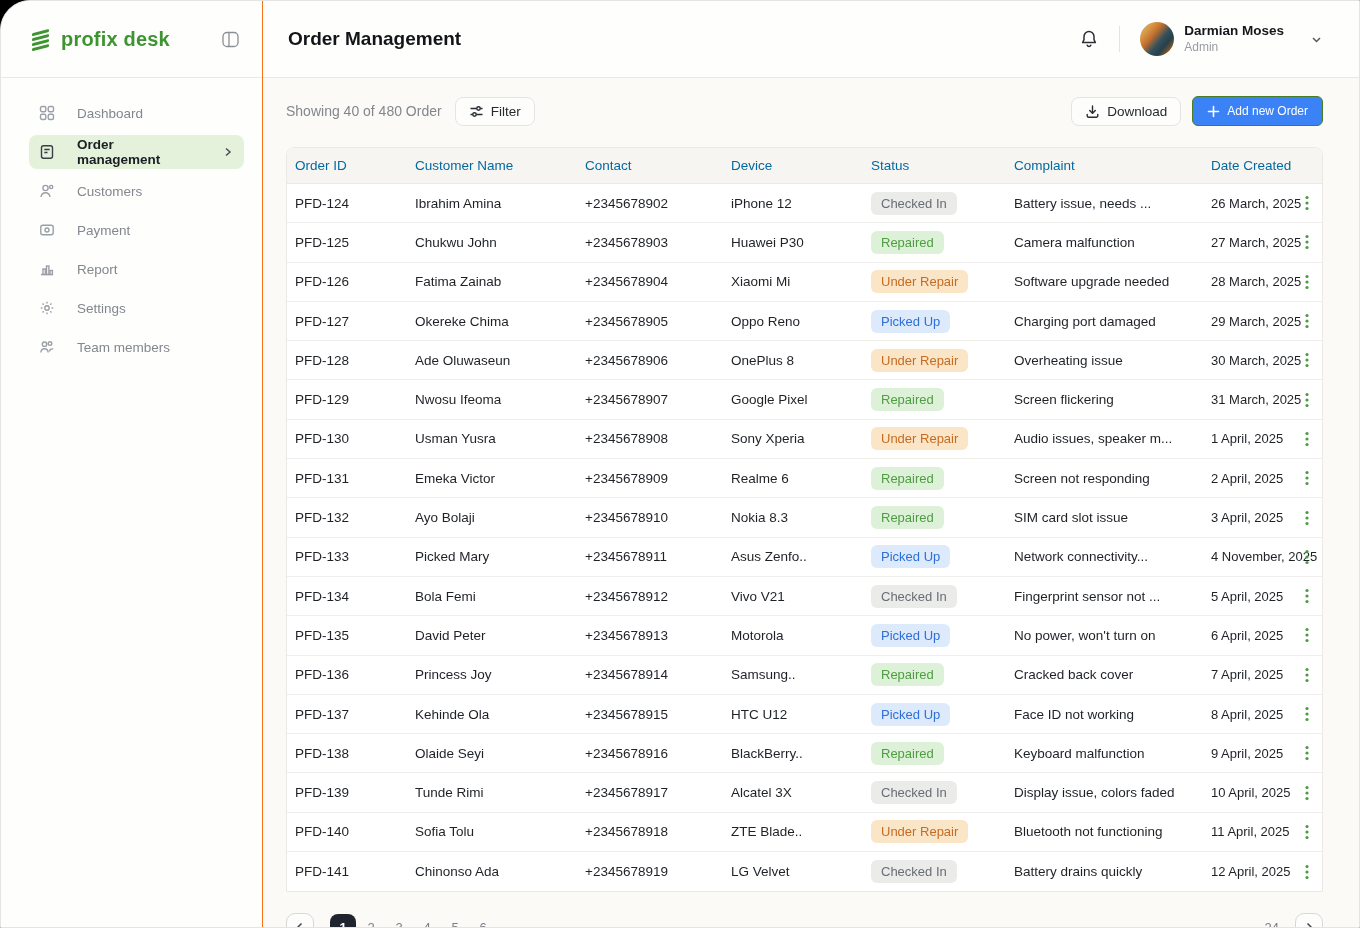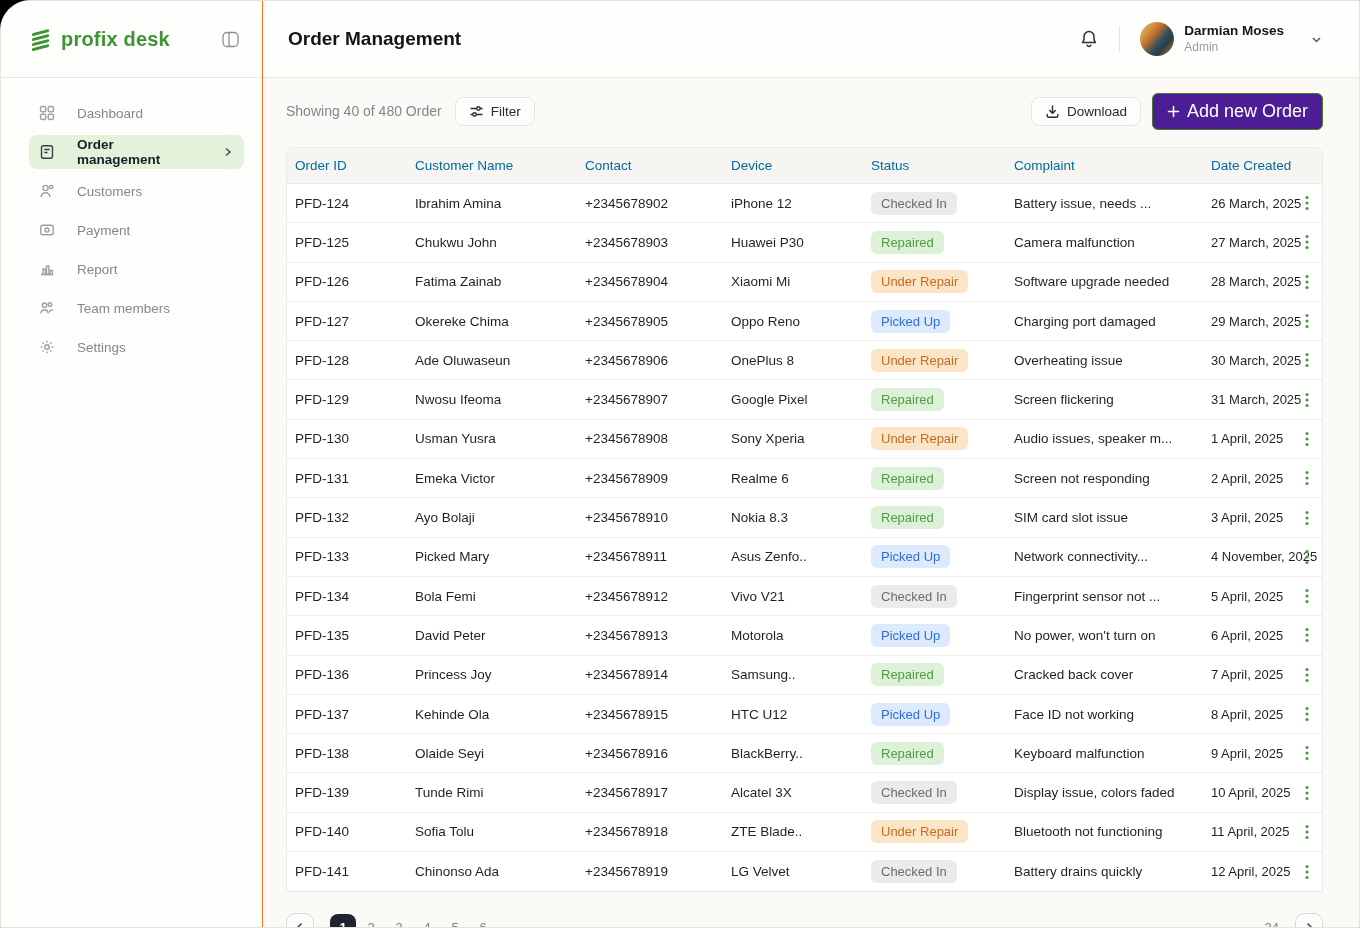--- a/index.html
+++ b/index.html
@@ -34,21 +34,21 @@
   .user-role { font-size:12px; color:#9a9da3; line-height:1.25; }
   .user-chip .chev-down { margin-left:16px; color:#55585e; display:flex; }
 
   .content { flex:1; padding:17px 38px 0 23px; display:flex; flex-direction:column; }
   .toolbar { display:flex; align-items:center; height:32px; margin-bottom:20px; }
   .showing { font-size:14px; color:#83868e; }
   .btn { display:flex; align-items:center; gap:7px; font-family:inherit; font-size:13.5px; cursor:pointer; border-radius:8px; }
   .btn-light { background:#fdfdfc; border:1px solid #e5e4e0; color:#26292f; padding:6px 13px; }
   .filter-btn { margin-left:13px; }
   .toolbar-right { margin-left:auto; display:flex; align-items:center; gap:11px; }
-  .btn-primary { background:#4c1d95; border:1px solid #4a7d21; color:#fff; padding:7px 14px; border-radius:6px; font-size:18px; }
+  .btn-primary { background:#3b82f6; border:1px solid #4a7d21; color:#fff; padding:7px 14px; border-radius:6px; font-size:12px; }
 
   
   .table { background:#fff; border:1px solid #eae9e6; border-radius:8px 8px 0 0; }
   .trow, .thead { display:grid; grid-template-columns:120px 170px 146px 140px 143px 197px 89px 30px; align-items:center; }
   .thead { background:#f6f5f1; height:36px; border-bottom:1px solid #eae9e6; border-radius:8px 8px 0 0; }
   .th { font-size:13.5px; color:#0369a1; padding-left:8px; }
   .trow { height:39.3px; border-bottom:1px solid #efeeea; background:#fff; }
   .trow:last-child { border-bottom:none; }
   .td { font-size:13.5px; color:#1e2126; padding-left:8px; white-space:nowrap; }
   .td-date { font-size:13px; }
@@ -144,36 +144,36 @@
               <rect x="4" y="8" width="2.4" height="5.5"></rect>
               <rect x="7.5" y="5" width="2.4" height="8.5"></rect>
               <rect x="11" y="9.5" width="2.4" height="4"></rect>
           </svg>
           </span>
         <span>Report</span>
       </button>
       <button class="nav-item">
         <span class="nav-ic">
           <svg width="16" height="16" viewBox="0 0 16 16" fill="none" stroke="currentColor" stroke-width="1.4">
+            <circle cx="8" cy="8" r="2.2"></circle>
+            <path d="M8 1.8v1.6M8 12.6v1.6M1.8 8h1.6M12.6 8h1.6M3.6 3.6l1.1 1.1M11.3 11.3l1.1 1.1M12.4 3.6l-1.1 1.1M4.7 11.3l-1.1 1.1"></path>
+          </svg>
+          </span>
+        <span>Settings</span>
+      </button>
+      <button class="nav-item">
+        <span class="nav-ic">
+          <svg width="16" height="16" viewBox="0 0 16 16" fill="none" stroke="currentColor" stroke-width="1.4">
             <circle cx="5.5" cy="5.2" r="2.2"></circle>
               <circle cx="11" cy="4.6" r="1.8"></circle>
               <path d="M1.8 13.5c.3-2.4 1.8-3.8 3.7-3.8s3.4 1.4 3.7 3.8"></path>
               <path d="M10.4 12.5c.3-1.8 1.4-2.8 3.8-2.6"></path>
           </svg>
           </span>
         <span>Team members</span>
-      </button>
-      <button class="nav-item">
-        <span class="nav-ic">
-          <svg width="16" height="16" viewBox="0 0 16 16" fill="none" stroke="currentColor" stroke-width="1.4">
-            <circle cx="8" cy="8" r="2.2"></circle>
-            <path d="M8 1.8v1.6M8 12.6v1.6M1.8 8h1.6M12.6 8h1.6M3.6 3.6l1.1 1.1M11.3 11.3l1.1 1.1M12.4 3.6l-1.1 1.1M4.7 11.3l-1.1 1.1"></path>
-          </svg>
-          </span>
-        <span>Settings</span>
       </button>
     </nav>
   </aside>
 
   <div class="main">
 
     <header class="topbar">
       <h1 class="page-title">Order Management</h1>
       <div class="top-right">
         <button class="icon-btn">

